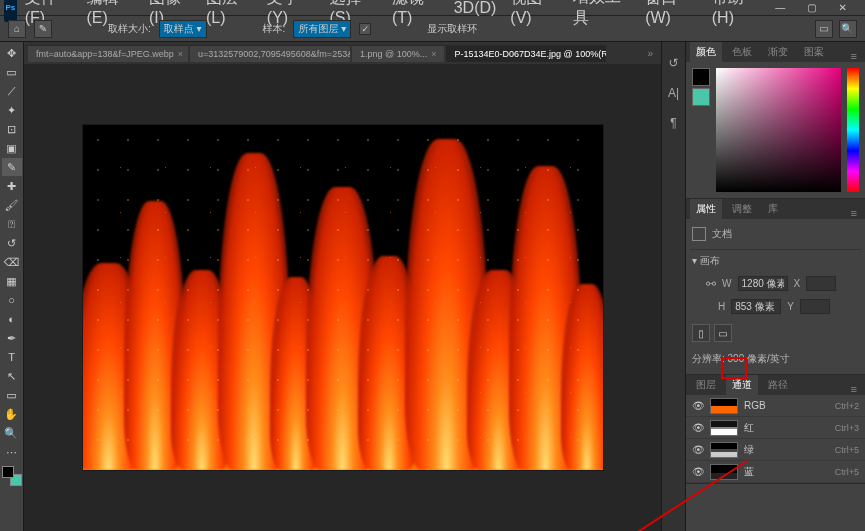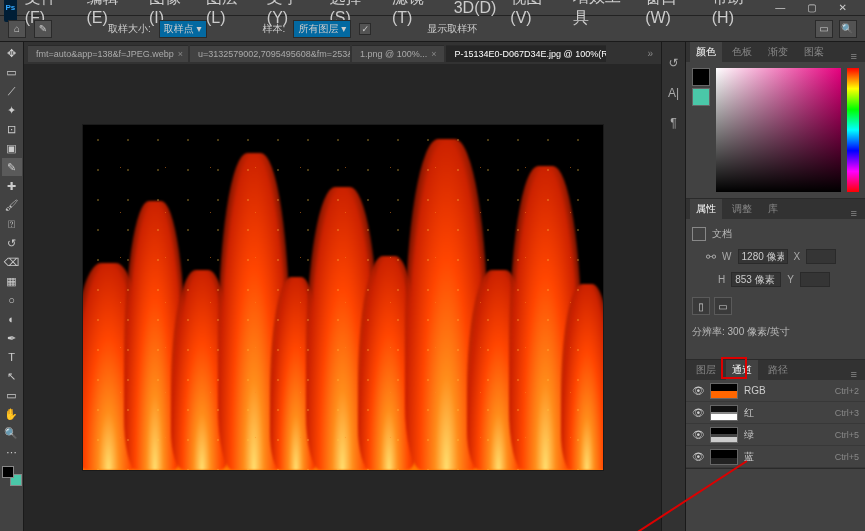--- a/index.html
+++ b/index.html
@@ -217,20 +217,23 @@
         <div class="panel-tab active">属性</div>
         <div class="panel-tab">调整</div>
         <div class="panel-tab">库</div>
         <div class="menu">≡</div>
       </div>
       <div class="props-panel">
         <div class="props-row">
           <span class="doc-icon"></span>
           <span>文档</span>
         </div>
+        <div class="props-row" style="border-top:1px solid #333;margin-top:4px;">
+          <span>▾ <span>画布</span></span>
+        </div>
         <div class="props-row" style="padding-left:16px;">
           <span class="link-icon">⚯</span>
           <span class="lbl">W</span>
           <input value="1280 像素" style="">
           <span class="lbl">X</span>
           <input style="width: 30px;">
         </div>
         <div class="props-row" style="padding-left:28px;">
           <span class="lbl">H</span>
           <input value="853 像素" style="">

